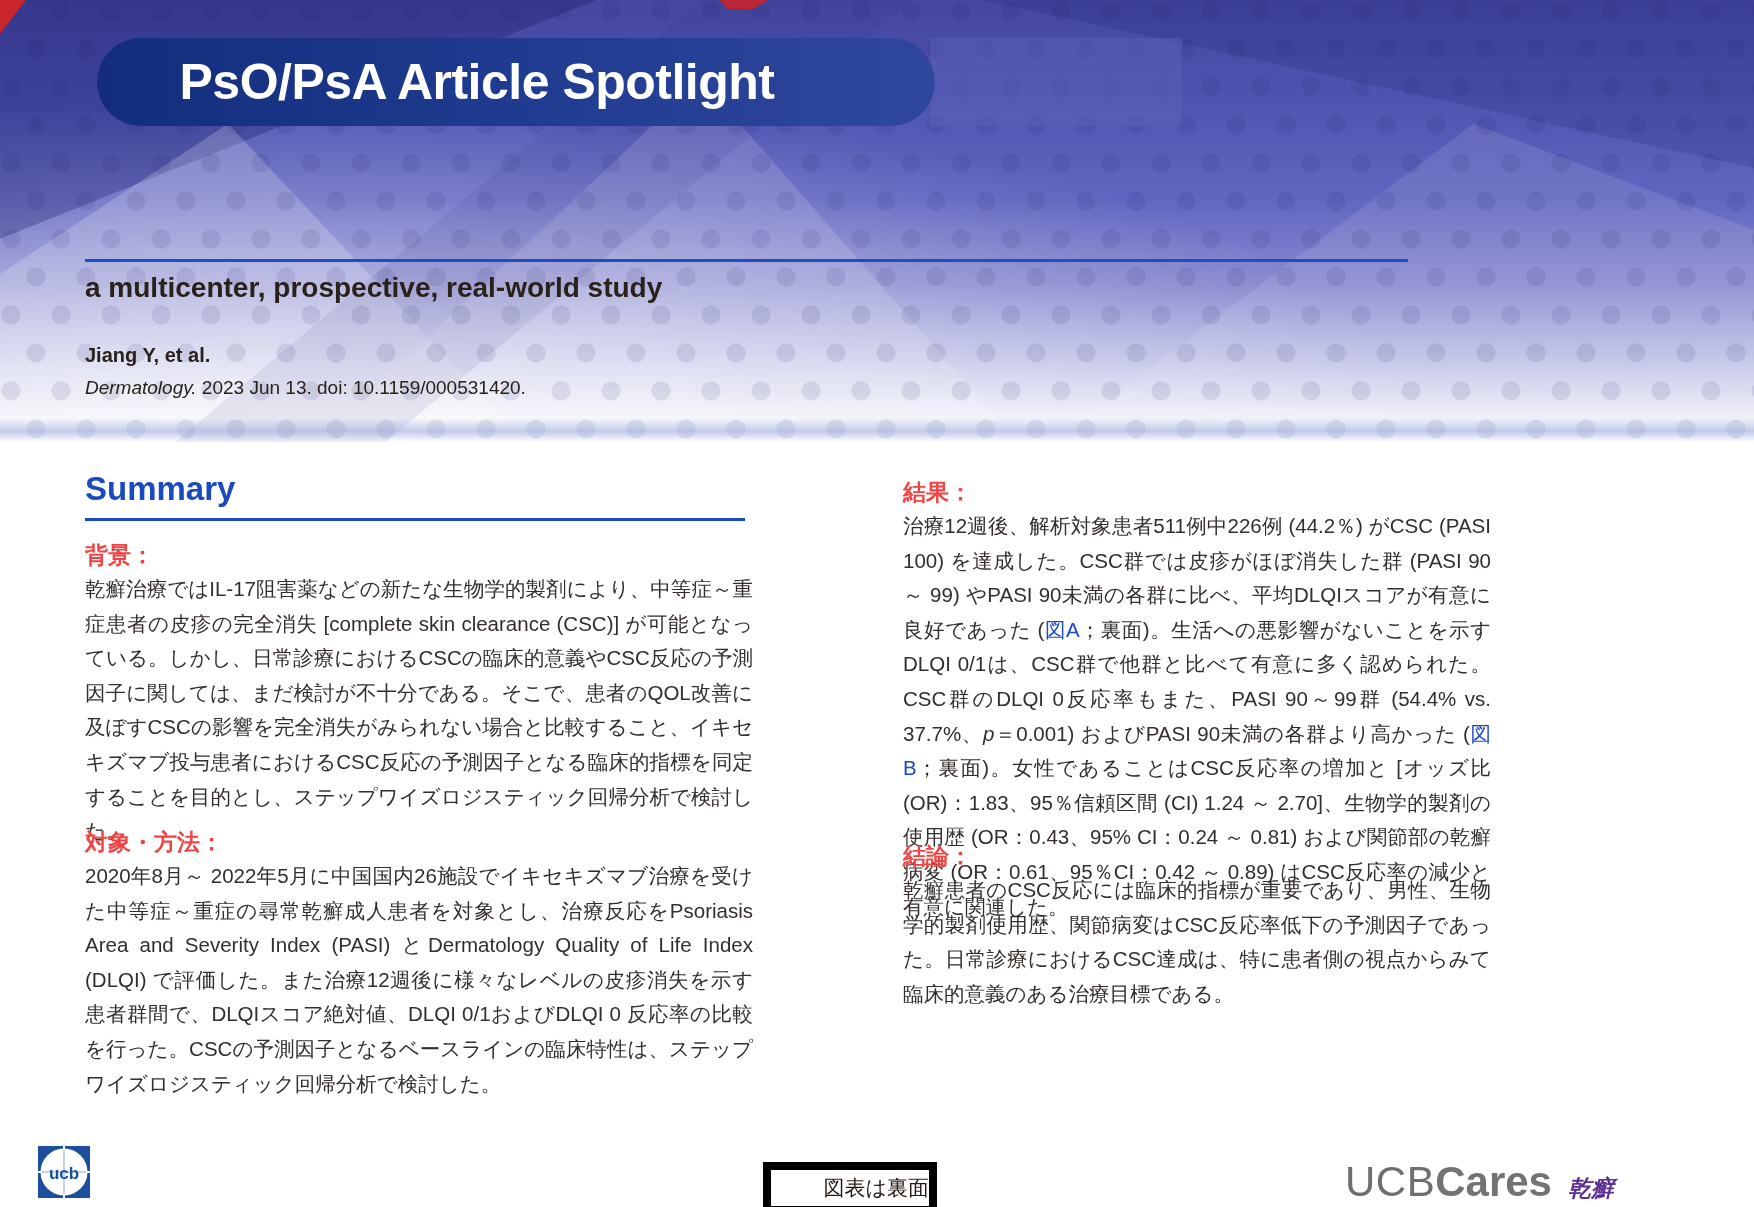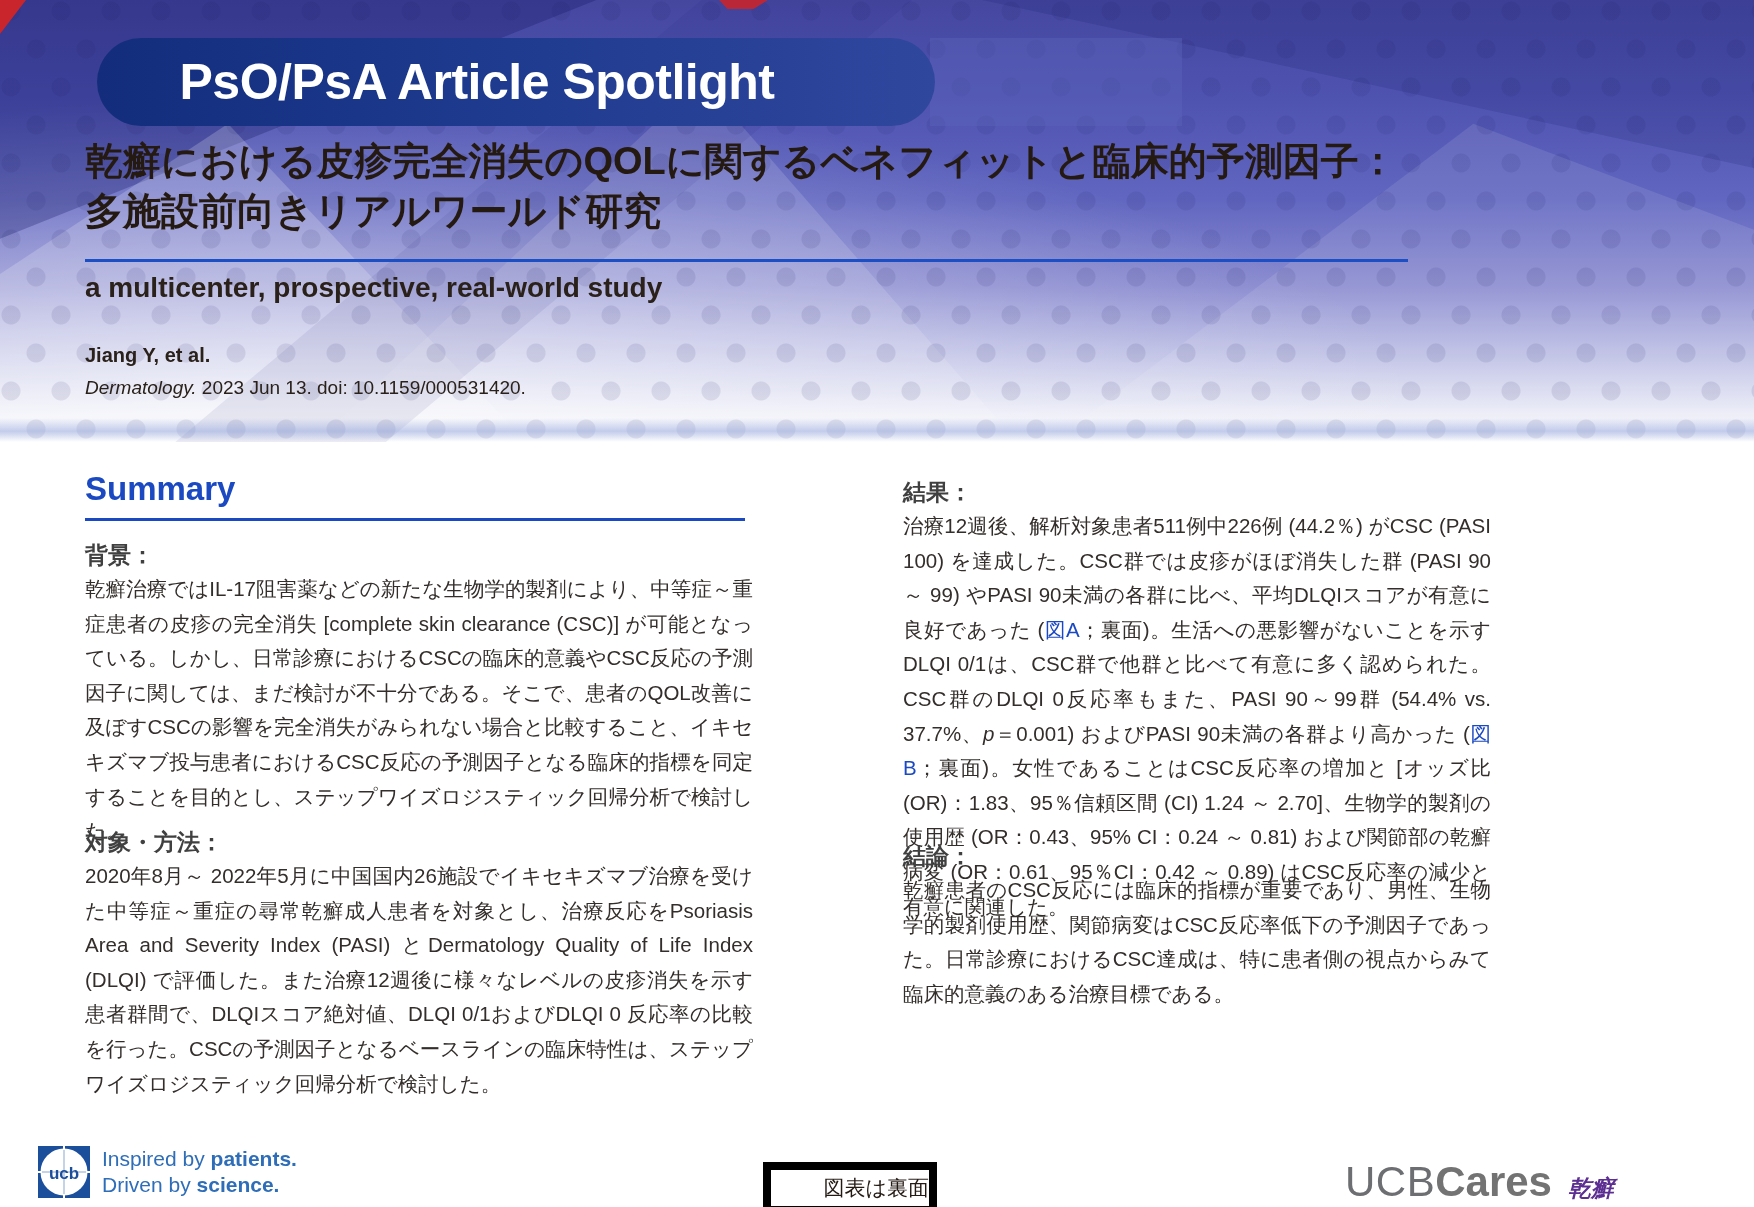--- a/index.html
+++ b/index.html
@@ -51,21 +51,21 @@
   .title-rule{position:absolute;left:85px;top:259px;width:1323px;height:3px;background:#1d4fc4;}
   .en-title{position:absolute;left:85px;top:271px;color:#2a211a;font-size:28px;font-weight:700;line-height:34px;}
   .authors{position:absolute;left:85px;top:344px;color:#2a211a;font-size:20px;font-weight:700;}
   .citation{position:absolute;left:85px;top:377px;color:#2a211a;font-size:19px;}
   .citation .ital{font-style:italic;}
 
   
   .summary-heading{position:absolute;left:85px;top:470px;color:#1a49c2;font-size:33px;font-weight:800;}
   .summary-rule{position:absolute;left:85px;top:518px;width:660px;height:3px;background:#1a49c2;}
 
-  .sec-heading{position:absolute;color:#404040;font-size:23px;font-weight:800;text-align:right;}
+  .sec-heading{position:absolute;color:#ef4444;font-size:23px;font-weight:800;text-align:right;}
   .sec-body{position:absolute;color:#332e2b;font-size:20.5px;line-height:34.6px;
     text-align:justify;text-justify:inter-ideograph;}
   .w-left{width:668px;}
   .w-right{width:588px;}
   .seg-link{color:#1a49c2;}
   .seg-italic{font-style:italic;}
 
   
   .ucb-logo{position:absolute;left:38px;top:1146px;width:52px;height:52px;}
   .tagline{position:absolute;left:102px;top:1146px;color:#2e6db8;font-size:21px;line-height:26px;}
@@ -93,24 +93,20 @@
     <div class="dots"></div>
     <div class="corner-red"></div>
     <div class="sliver-red"></div>
 
     <div class="pill-ext"></div>
     <div class="pill">
       <span>PsO/PsA Article Spotlight</span>
     </div>
 
 
-    <div class="jp-title">
-      <div>乾癬における皮疹完全消失のQOLに関するベネフィットと臨床的予測因子：</div>
-      <div>多施設前向きリアルワールド研究</div>
-    </div>
 
     <div class="title-rule"></div>
 
     <div class="en-title">
       <div>a multicenter, prospective, real-world study</div>
     </div>
 
     <div class="authors">Jiang Y, et al.</div>
 
     <div class="citation">
@@ -142,24 +138,20 @@
       <rect x="25" y="0" width="2" height="5" fill="#ffffff"></rect>
       <rect x="25" y="47" width="2" height="5" fill="#ffffff"></rect>
       <rect x="0" y="25" width="5" height="2" fill="#ffffff"></rect>
       <rect x="47" y="25" width="5" height="2" fill="#ffffff"></rect>
       <rect x="25" y="4" width="2" height="44" fill="#1b4f9c" opacity="0.25"></rect>
       <rect x="4" y="25" width="44" height="2" fill="#1b4f9c" opacity="0.25"></rect>
       <text x="26" y="33" text-anchor="middle" font-family="Liberation Sans, DejaVu Sans, sans-serif" font-size="17" font-weight="800" fill="#1b4f9c">ucb</text>
     </svg>
   </div>
 
-  <div class="tagline">
-    <div><span>Inspired by </span><b>patients.</b></div>
-    <div><span>Driven by </span><b>science.</b></div>
-  </div>
 
   <div class="fig-note-box">
     <span>図表は裏面</span>
   </div>
 
   <div class="ucbcares">
     <span class="uc-gray">UCB</span>
       <span class="uc-purple">Cares</span>
       <span class="uc-suffix">乾癬</span>
   </div>

